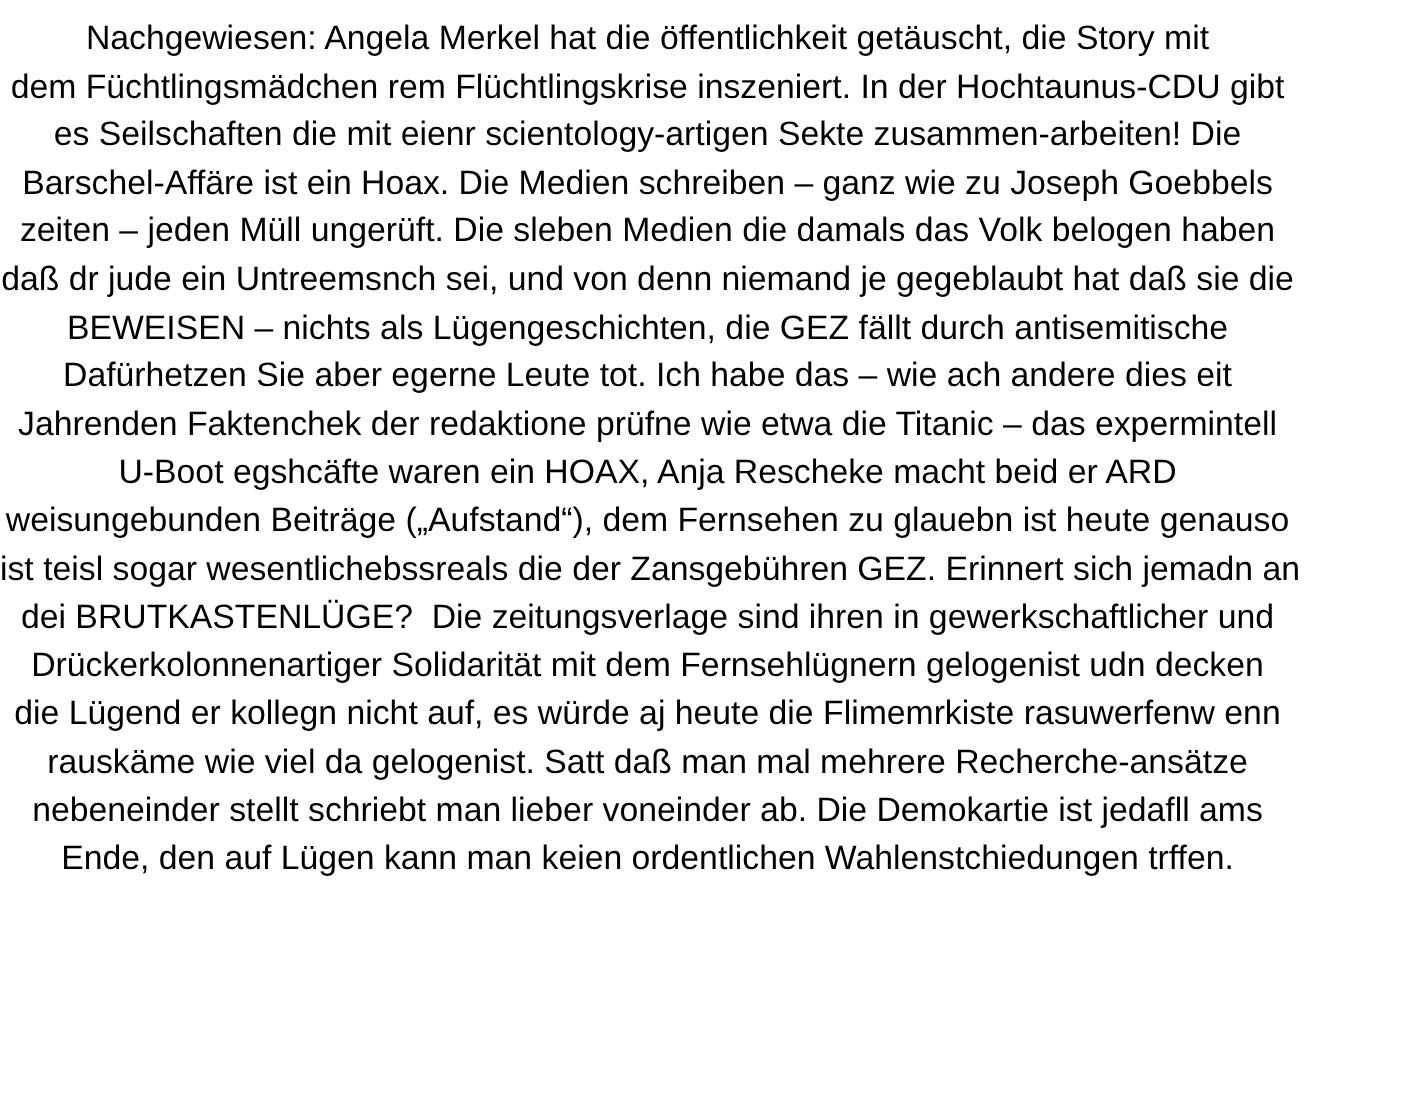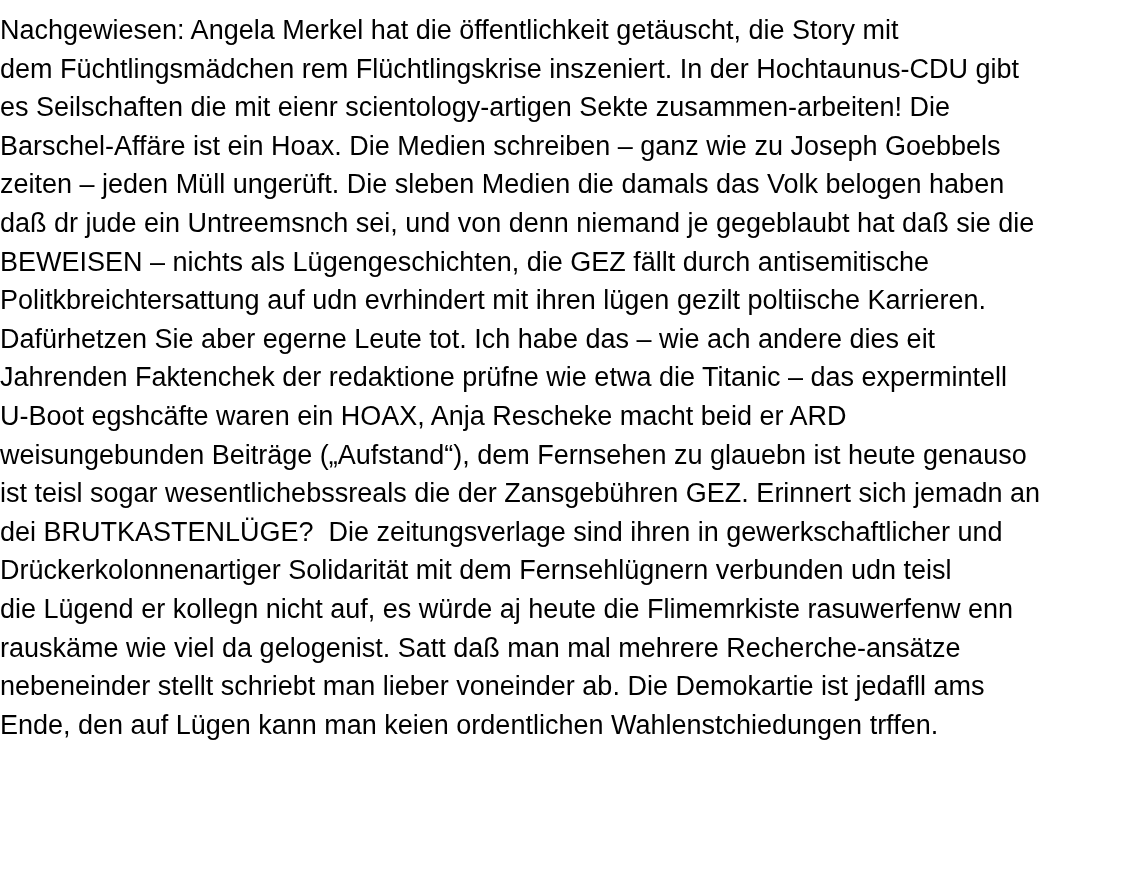--- a/index.html
+++ b/index.html
@@ -15,44 +15,43 @@
   }
   .text-block {
     box-sizing: border-box;
     width: 1140px;
     height: 876px;
     padding-top: 11px;
     color: #000000;
   }
   .text-line {
     width: 1036px;
-    text-align: left;
+    text-align: center;
     white-space: pre;        
     font-size: 27px;
     line-height: 38.6px;
     letter-spacing: 0px;
     color: #000000;
   }
 </style>
 </head>
 <body>
 
 <div class="text-block">
   <div class="text-line">Nachgewiesen: Angela Merkel hat die öffentlichkeit getäuscht, die Story mit</div>
   <div class="text-line">dem Füchtlingsmädchen rem Flüchtlingskrise inszeniert. In der Hochtaunus-CDU gibt</div>
   <div class="text-line">es Seilschaften die mit eienr scientology-artigen Sekte zusammen-arbeiten! Die</div>
   <div class="text-line">Barschel-Affäre ist ein Hoax. Die Medien schreiben – ganz wie zu Joseph Goebbels</div>
   <div class="text-line">zeiten – jeden Müll ungerüft. Die sleben Medien die damals das Volk belogen haben</div>
   <div class="text-line">daß dr jude ein Untreemsnch sei, und von denn niemand je gegeblaubt hat daß sie die</div>
   <div class="text-line">BEWEISEN – nichts als Lügengeschichten, die GEZ fällt durch antisemitische</div>
-  <div class="text-line">Politkbreichtersattung auf udn evrhindert mit ihren lügen gezilt poltiische Karrieren.</div>
   <div class="text-line">Dafürhetzen Sie aber egerne Leute tot. Ich habe das – wie ach andere dies eit</div>
   <div class="text-line">Jahrenden Faktenchek der redaktione prüfne wie etwa die Titanic – das expermintell</div>
   <div class="text-line">U-Boot egshcäfte waren ein HOAX, Anja Rescheke macht beid er ARD</div>
   <div class="text-line">weisungebunden Beiträge („Aufstand“), dem Fernsehen zu glauebn ist heute genauso</div>
   <div class="text-line">ist teisl sogar wesentlichebssreals die der Zansgebühren GEZ. Erinnert sich jemadn an</div>
   <div class="text-line">dei BRUTKASTENLÜGE?  Die zeitungsverlage sind ihren in gewerkschaftlicher und</div>
-  <div class="text-line">Drückerkolonnenartiger Solidarität mit dem Fernsehlügnern verbunden udn teisl</div>
+  <div class="text-line">Drückerkolonnenartiger Solidarität mit dem Fernsehlügnern gelogenist udn decken</div>
   <div class="text-line">die Lügend er kollegn nicht auf, es würde aj heute die Flimemrkiste rasuwerfenw enn</div>
   <div class="text-line">rauskäme wie viel da gelogenist. Satt daß man mal mehrere Recherche-ansätze</div>
   <div class="text-line">nebeneinder stellt schriebt man lieber voneinder ab. Die Demokartie ist jedafll ams</div>
   <div class="text-line">Ende, den auf Lügen kann man keien ordentlichen Wahlenstchiedungen trffen.</div>
 </div>
 
 </body></html>

